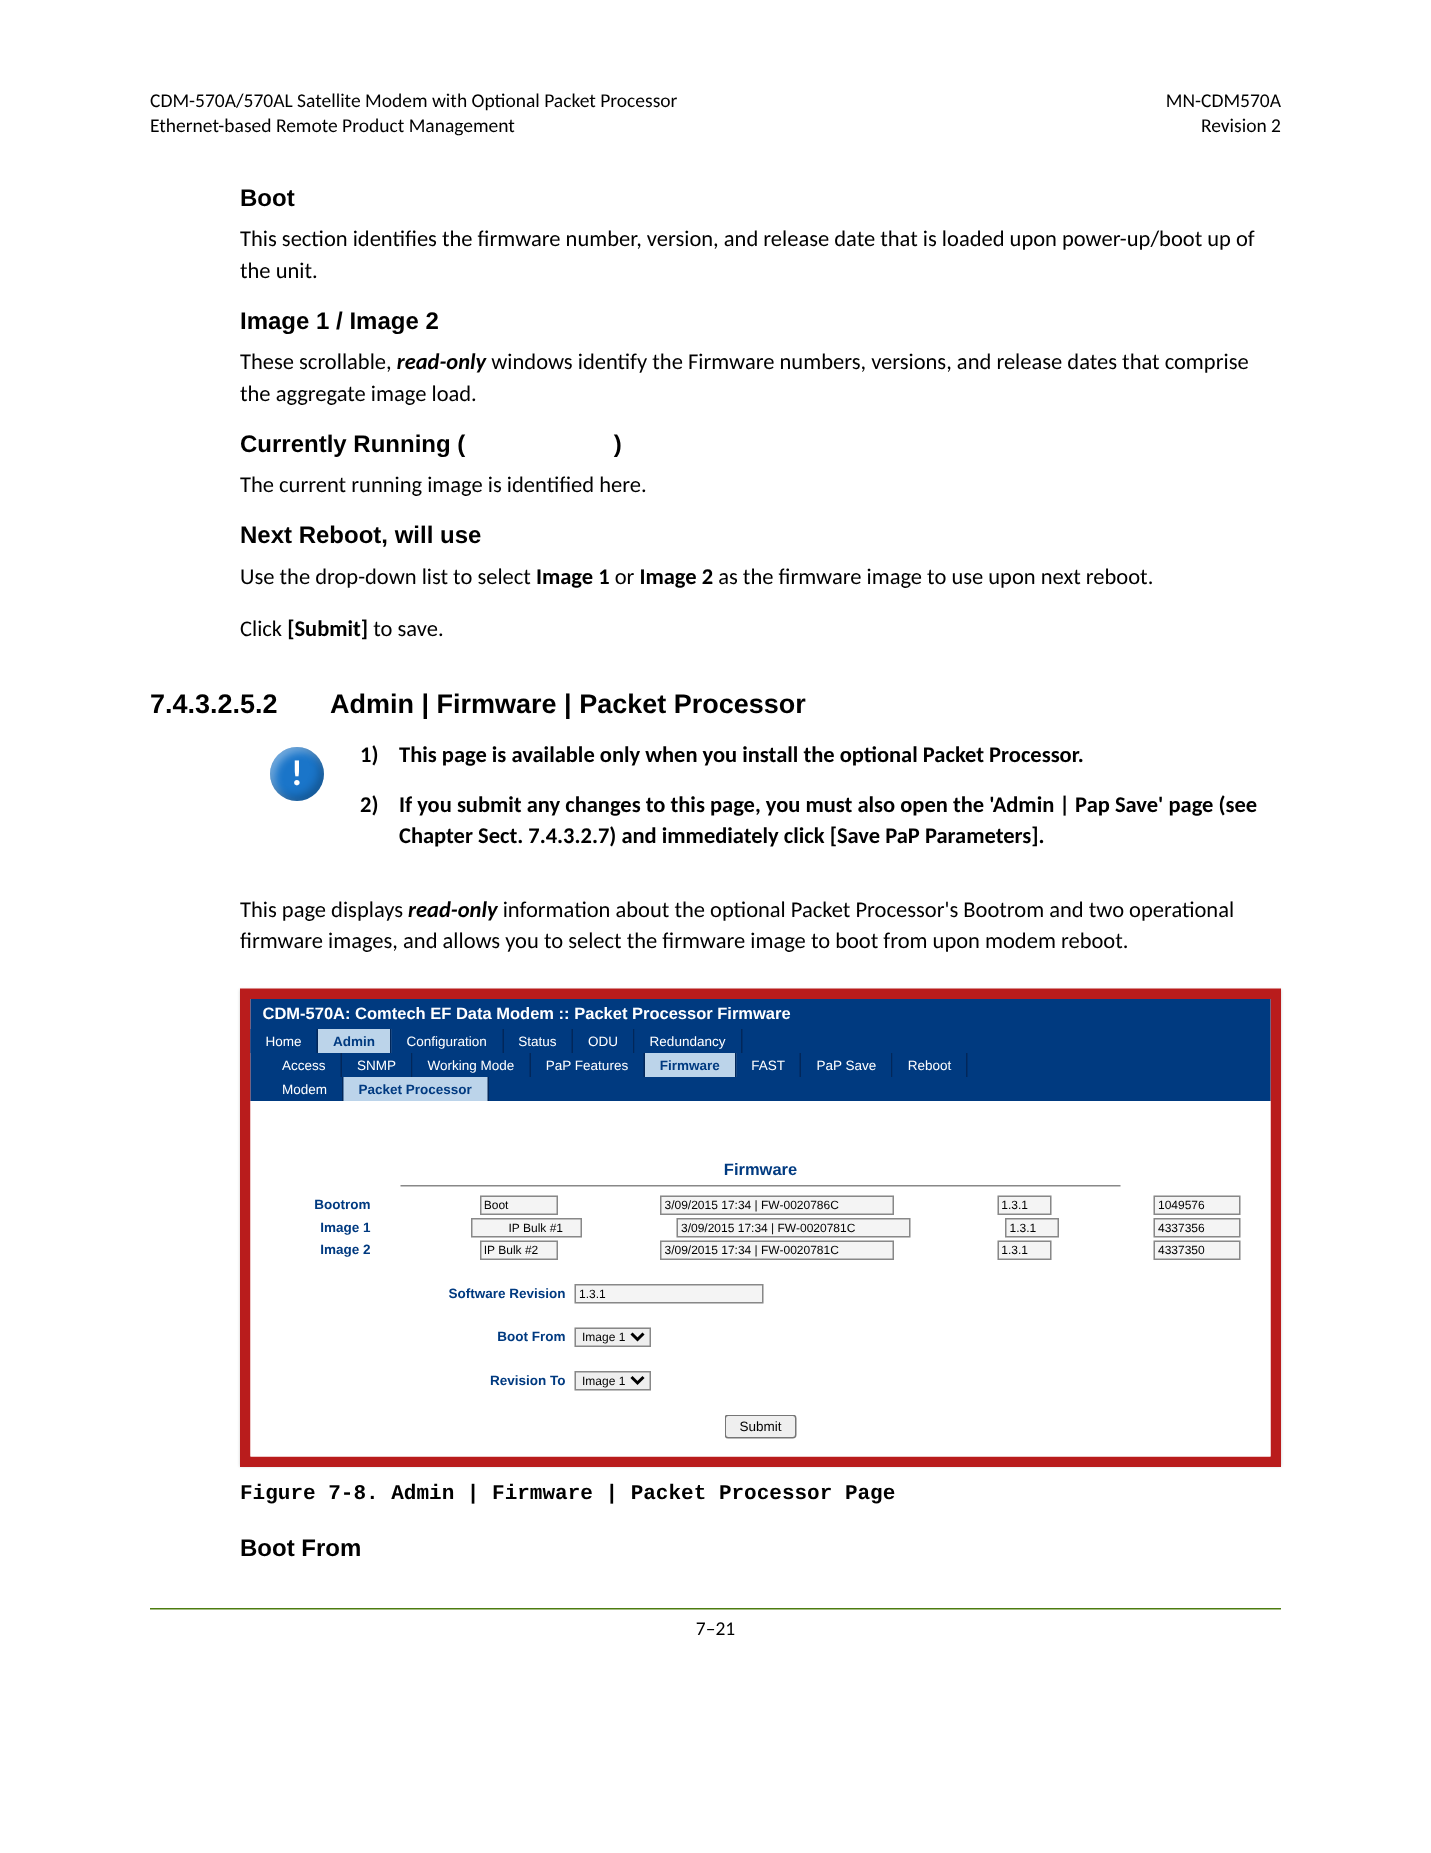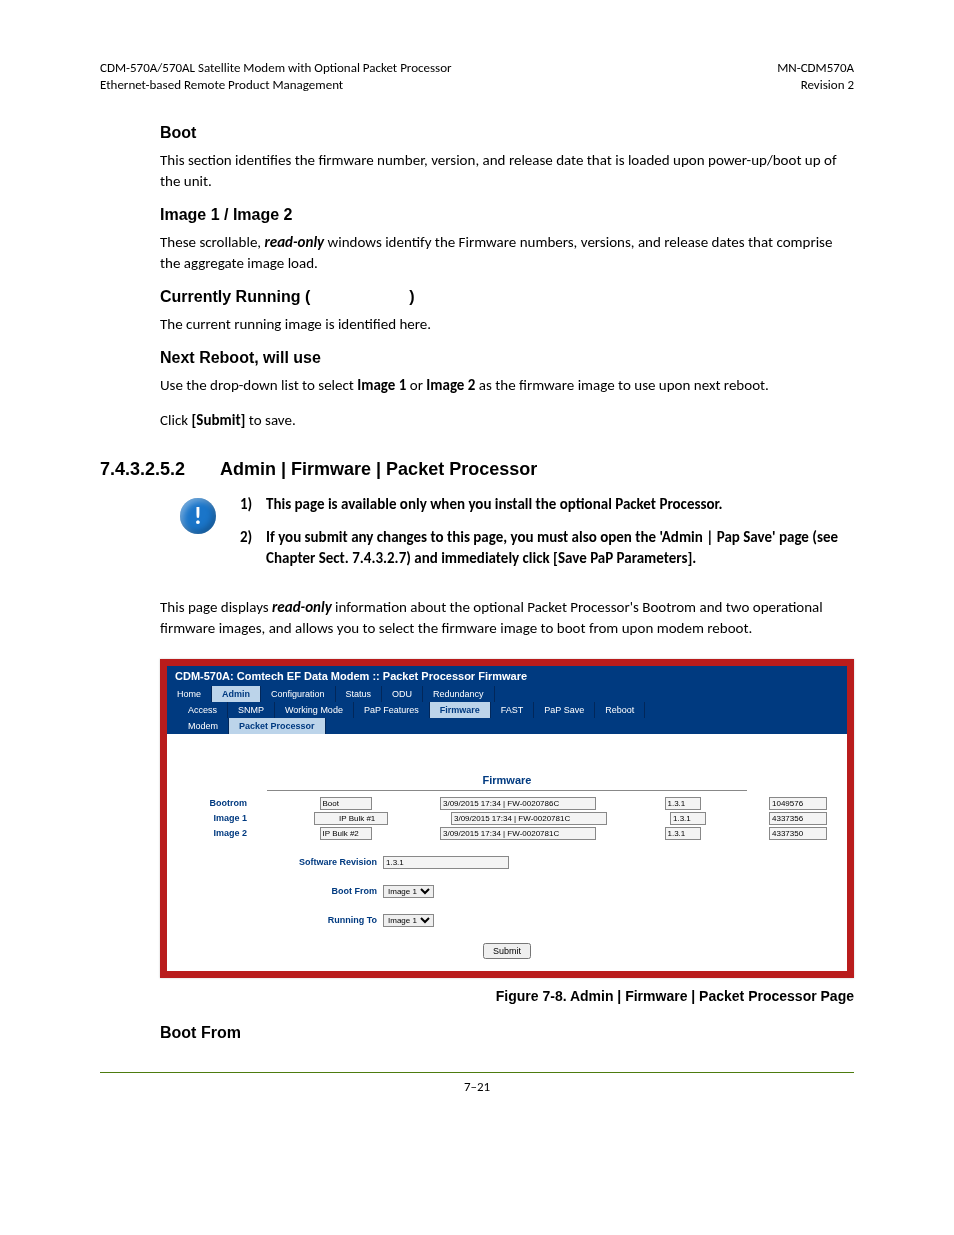--- a/index.html
+++ b/index.html
@@ -141,22 +141,22 @@
     font-family:inherit;
   }
   .ctrl-block { margin-top:14px; margin-left:70px; }
   .ctrl-row { display:flex; align-items:center; margin:16px 0; }
   .ctrl-row .lbl { color:#003a80; font-weight:bold; font-size:9px; width:120px; text-align:right; padding-right:6px;}
   .ctrl-row input[type=text]{ font-size:8px; padding:1px 2px; border:1px solid #888; background:#f4f4f4; width:120px;}
   .submit-row { text-align:center; margin-top:10px;}
   .submit-row input { font-size:9px; padding:1px 8px; }
 
   .figure-caption {
-    text-align: right;
-    font-family: Liberation Sans, sans-serif;
+    text-align: left;
+    font-family: Liberation Mono, monospace;
     font-weight: bold;
     font-size: 14px;
     margin: 10px 0 20px 0;
   }
   .footer {
     border-top: 1px solid #4d7c0f;
     margin-top: 30px;
     text-align: center;
     font-size: 13px;
     padding-top: 6px;
@@ -280,21 +280,21 @@
         <div class="ctrl-block">
           <div class="ctrl-row">
             <span class="lbl">Software Revision</span>
             <input type="text" readonly="" value="1.3.1" style="">
           </div>
           <div class="ctrl-row">
             <span class="lbl">Boot From</span>
             <select><option>Image 1</option></select>
           </div>
           <div class="ctrl-row">
-            <span class="lbl">Running To</span>
+            <span class="lbl">Revision To</span>
             <select><option>Image 1</option></select>
           </div>
         </div>
         <div class="submit-row">
           <input type="button" value="Submit" style="">
         </div>
       </div>
     </div>
 
     <div class="figure-caption">Figure 7-8. Admin | Firmware | Packet Processor Page</div>

